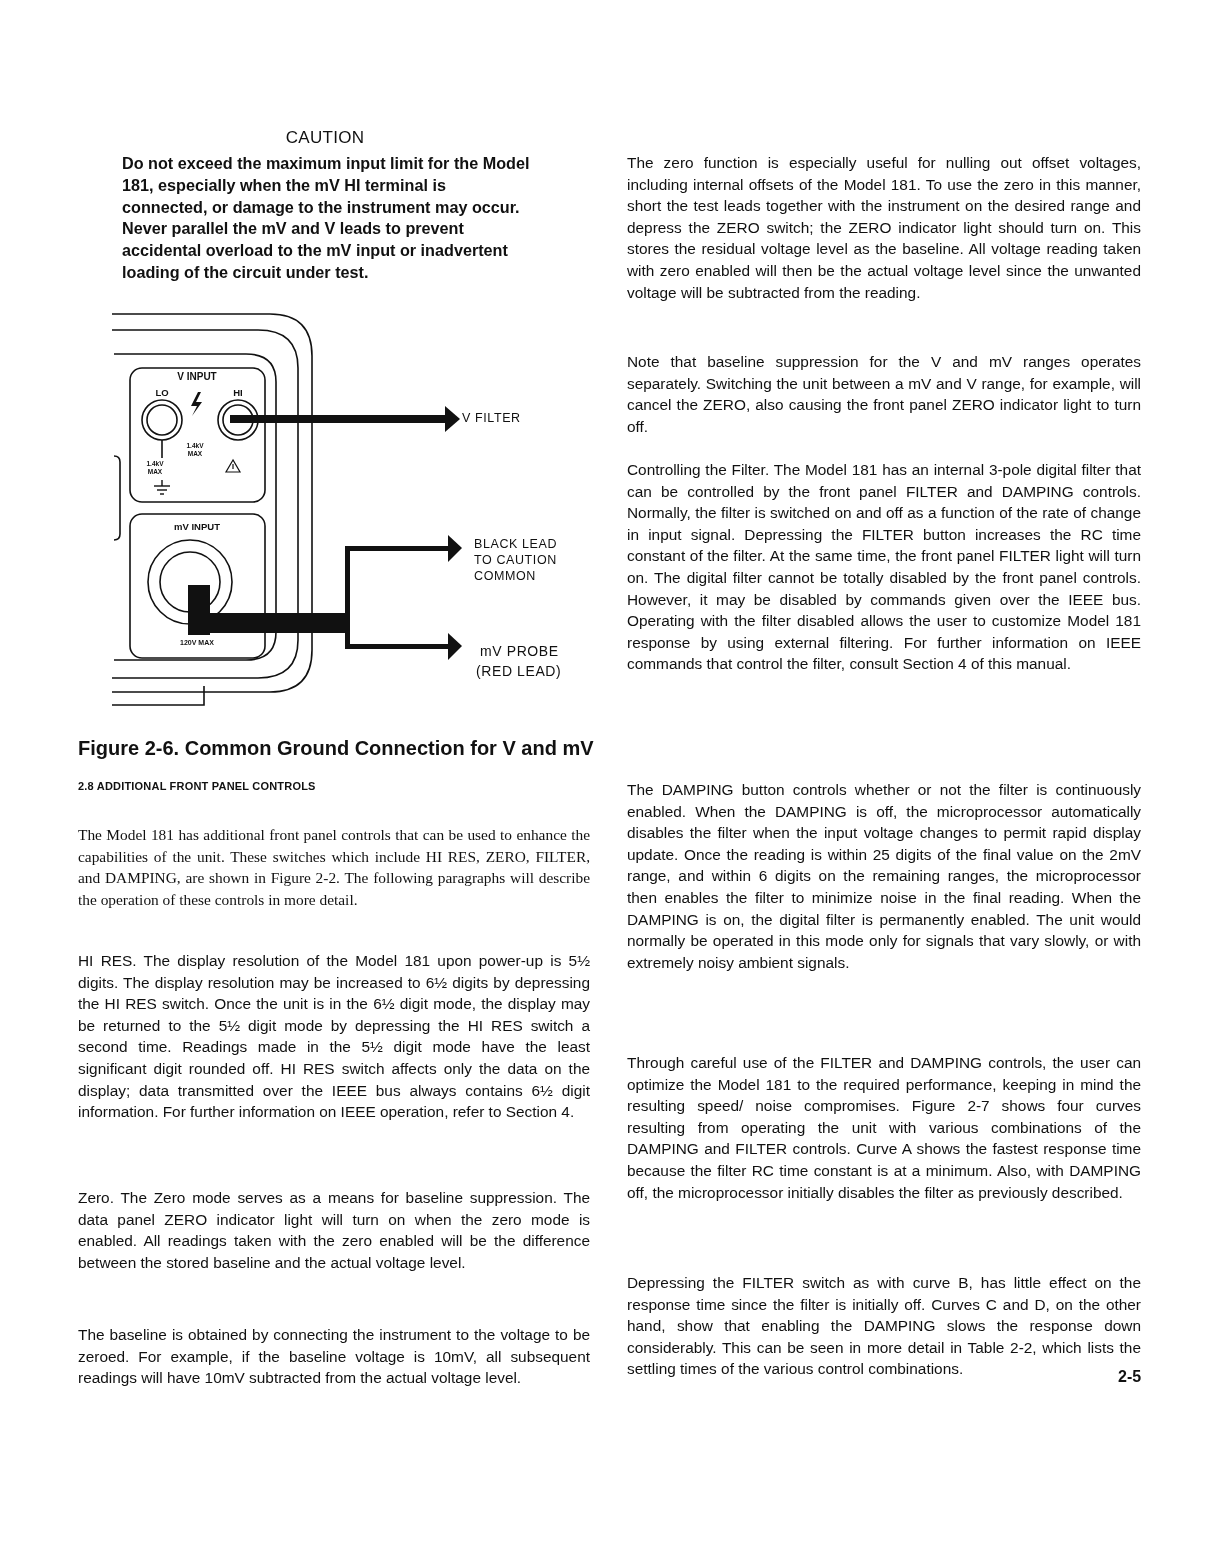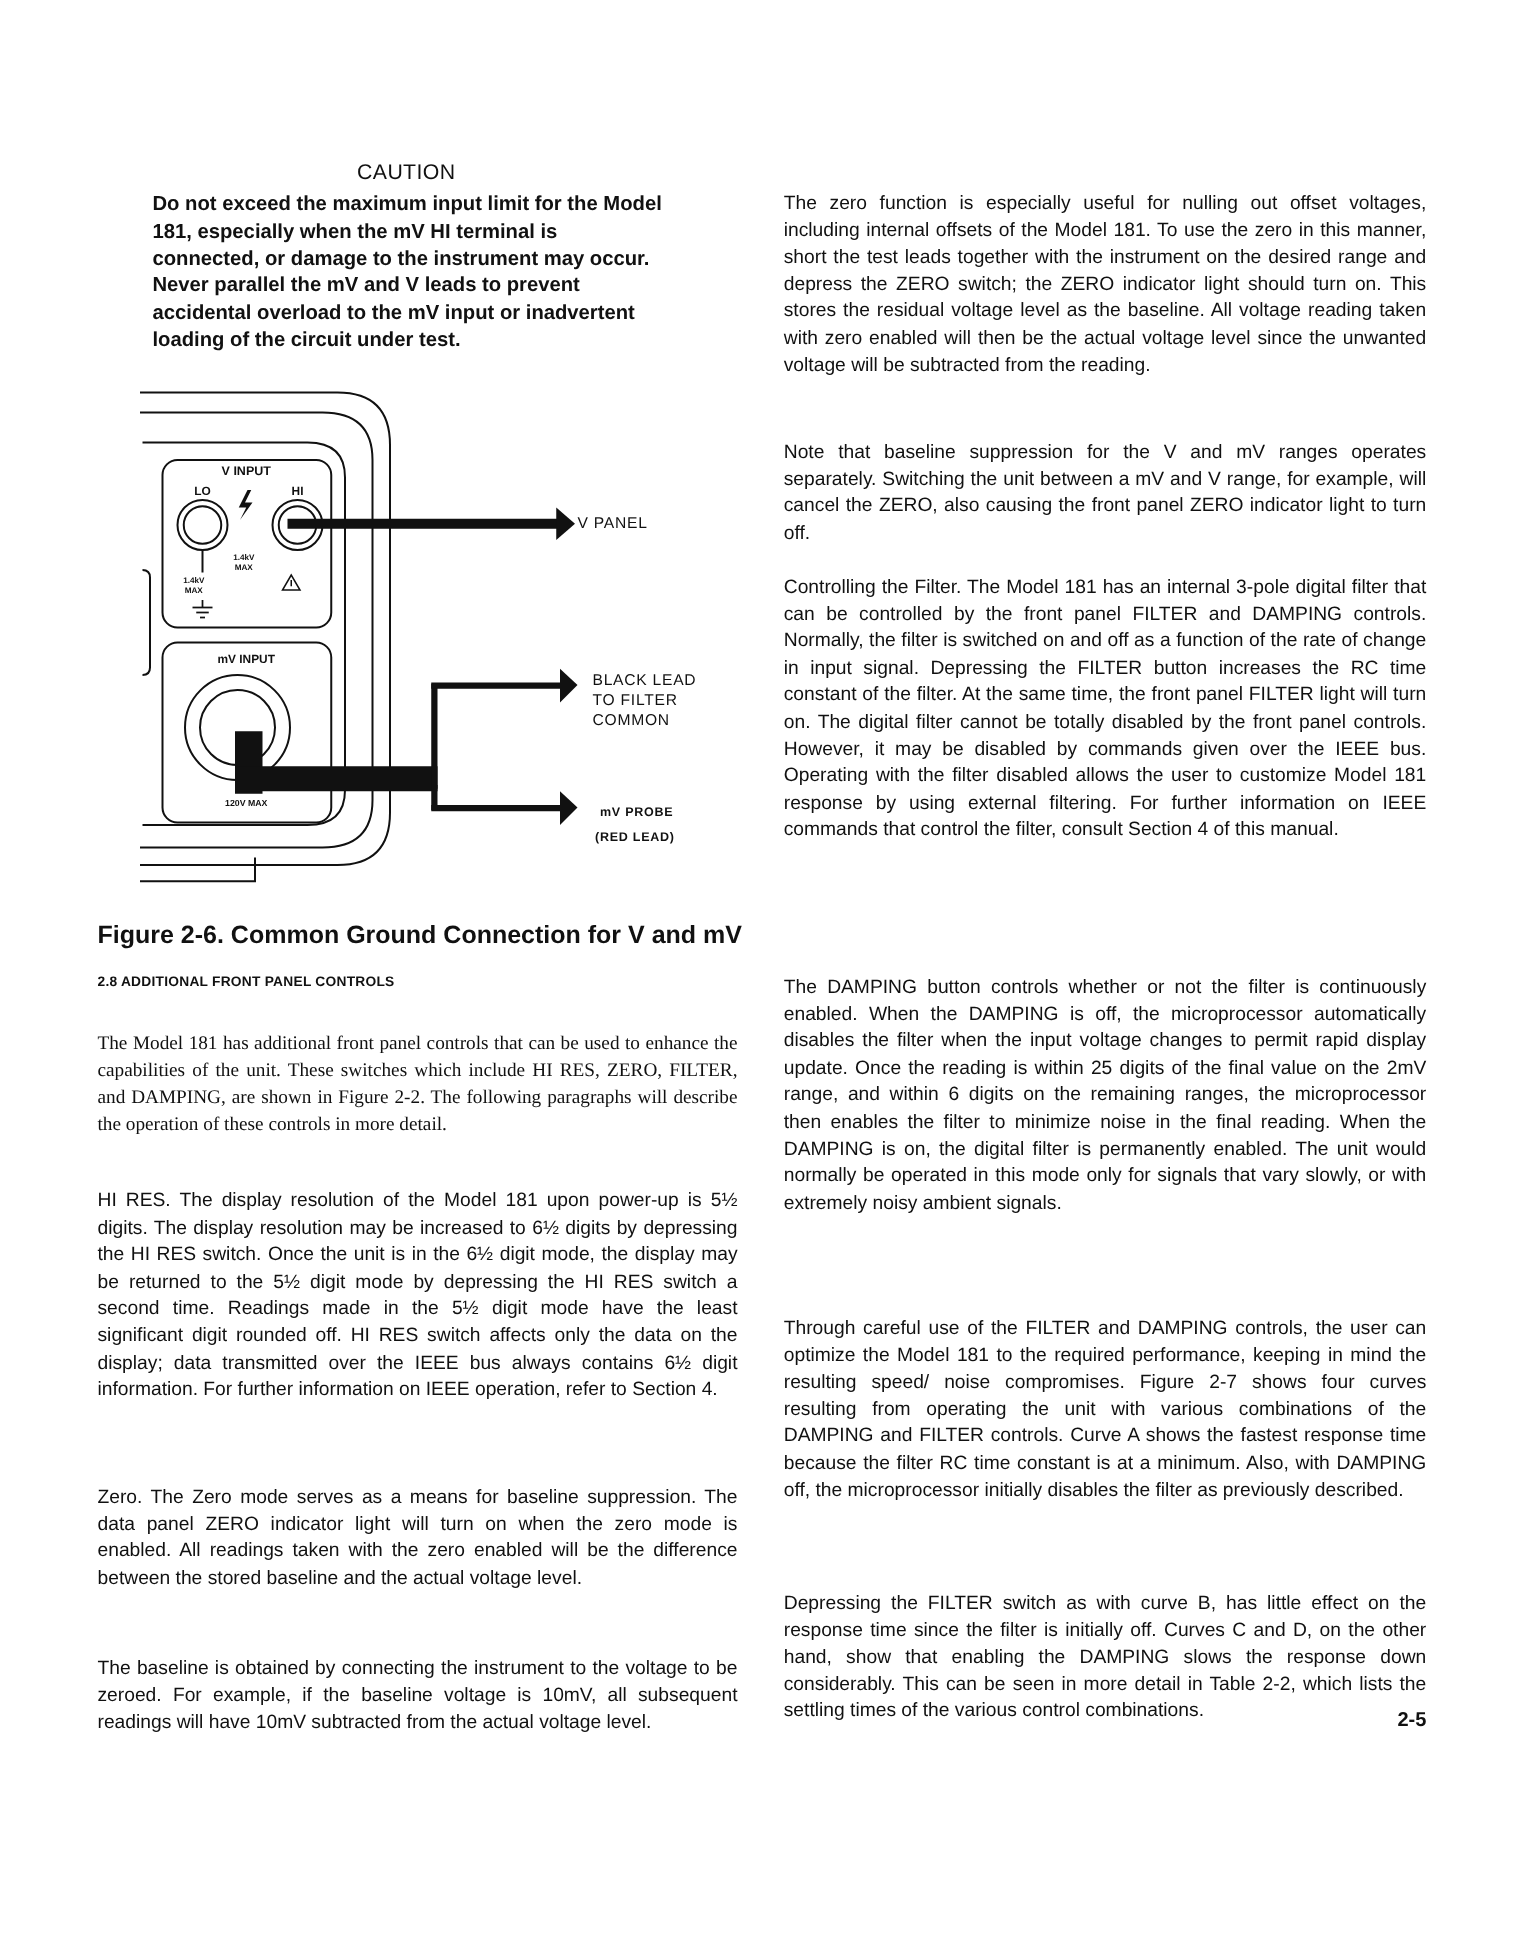--- a/index.html
+++ b/index.html
@@ -86,27 +86,27 @@
       <rect x="245" y="237" width="5" height="84"></rect>
 
       <rect x="245" y="236" width="105" height="5"></rect>
       <polygon points="348,225 362,238 348,252"></polygon>
 
       <rect x="245" y="334" width="105" height="5"></rect>
       <rect x="245" y="318" width="5" height="20"></rect>
       <polygon points="348,323 362,336 348,350"></polygon>
     </g>
   </svg>
-  <div class="diag-label" style="left:362px; top:100px;">V PANEL</div>
+  <div class="diag-label" style="left:362px; top:100px;">V FILTER</div>
   <div class="diag-label" style="left:374px; top:226px;">
     <div>BLACK LEAD</div>
-    <div>TO FILTER</div>
+    <div>TO CAUTION</div>
     <div>COMMON</div>
   </div>
-  <div class="diag-label" style="left:376px; top:331px; font-size:10px; line-height:20px;font-weight:bold;">
+  <div class="diag-label" style="left:376px; top:331px; font-size:14px; line-height:20px;">
     <div style="padding-left:4px;">mV PROBE</div>
     <div>(RED LEAD)</div>
   </div>
 </div>
 
 <div class="fig-caption">Figure 2-6. Common Ground Connection for V and mV</div>
 <div class="section-head">2.8 ADDITIONAL FRONT PANEL CONTROLS</div>
 
 <div class="col left" style="top:824px;font-family:Liberation Serif, serif;">
   <p>The Model 181 has additional front panel controls that can be used to enhance the capabilities of the unit. These switches which include HI RES, ZERO, FILTER, and DAMPING, are shown in Figure 2-2. The following paragraphs will describe the operation of these controls in more detail.</p>

